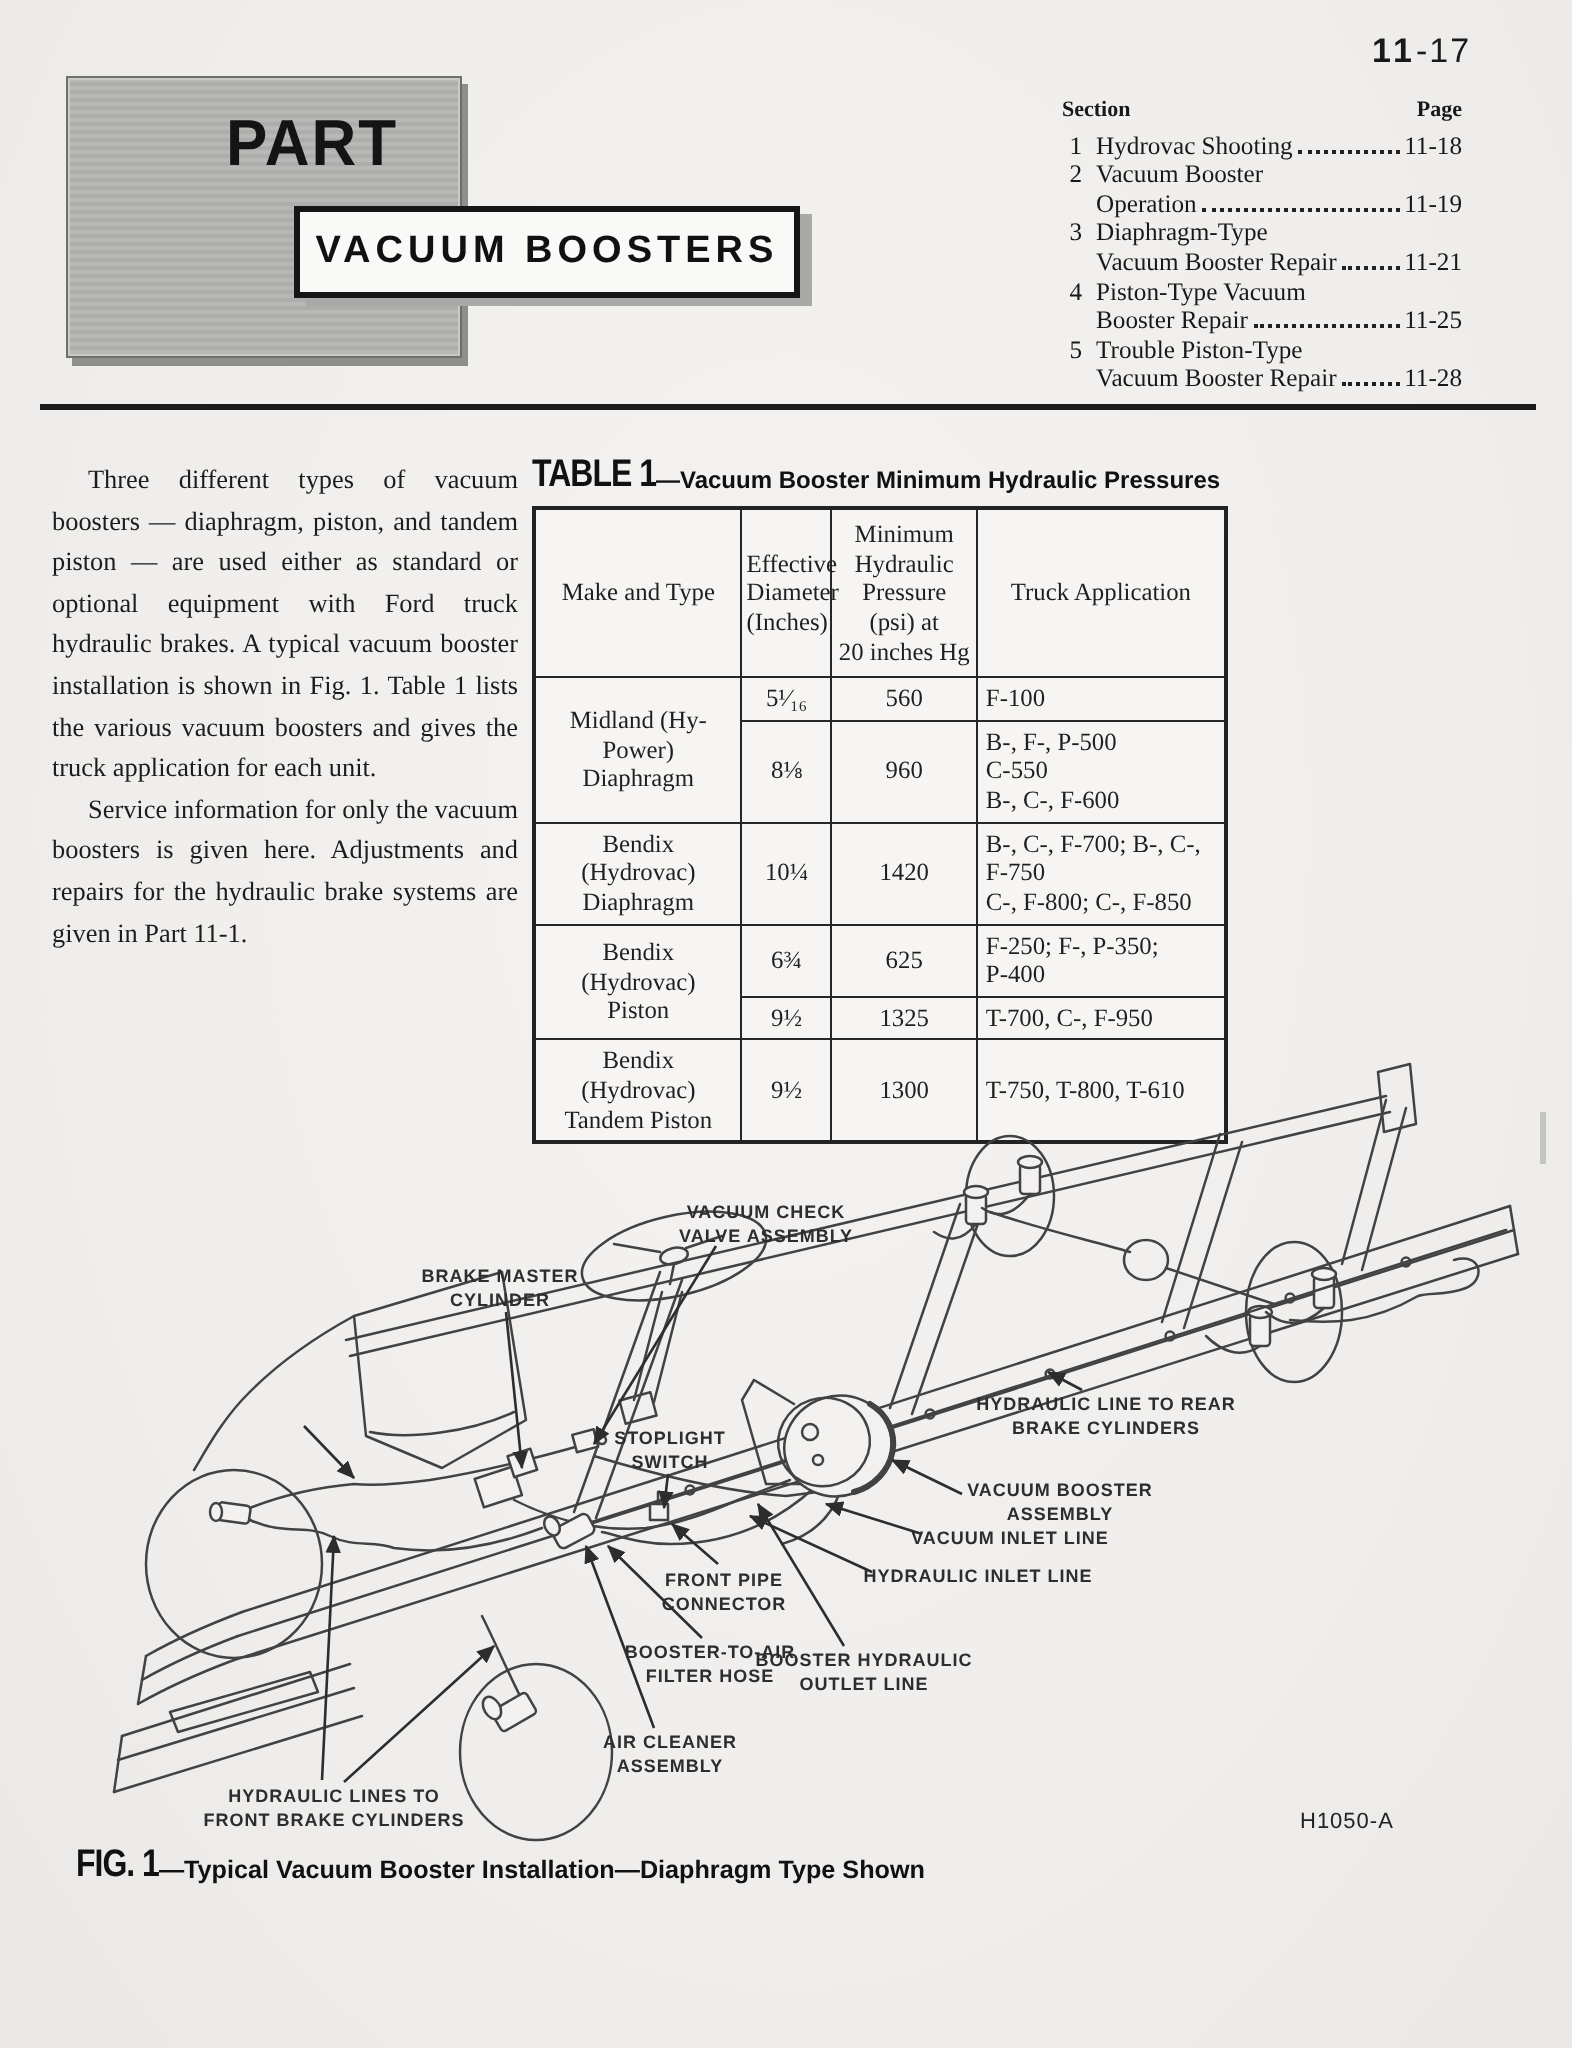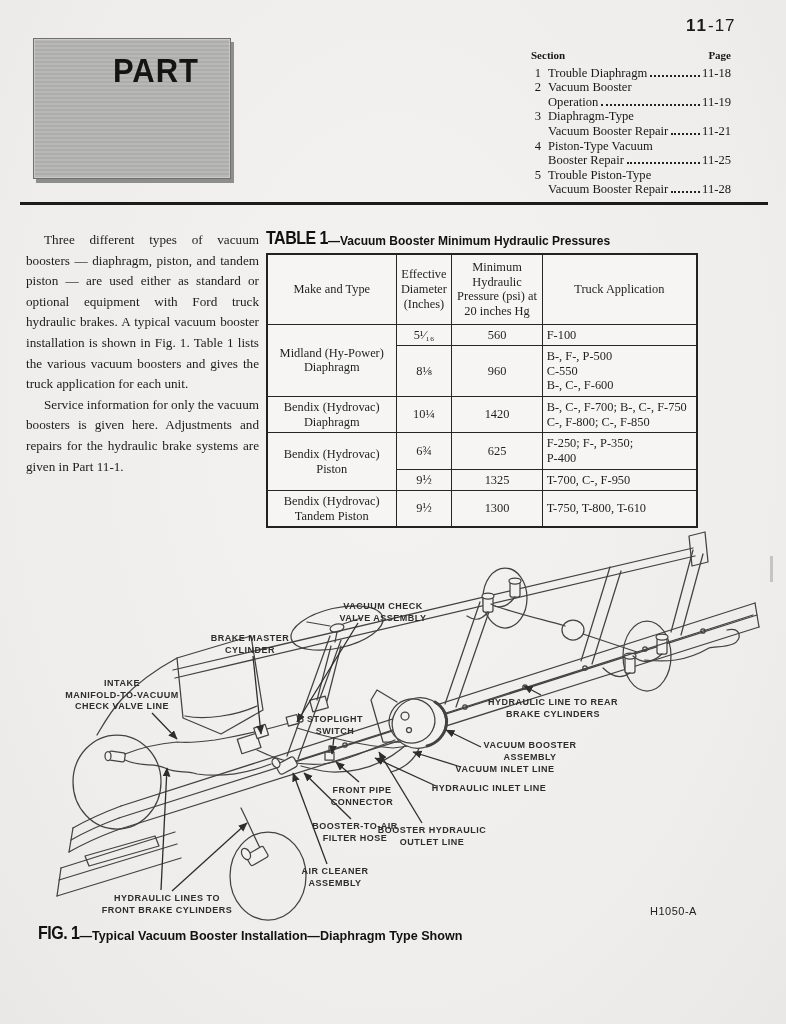--- a/index.html
+++ b/index.html
@@ -37,21 +37,21 @@
   .toc-pre:empty{display:none;}
   .toc-line{display:flex;align-items:baseline;}
   .toc-dots{flex:1;border-bottom:2px dotted #222;margin:0 2px 3px 3px;min-width:10px;}
   .toc-page{flex:none;}
   
   .rule{position:absolute;left:20px;top:202px;width:748px;height:3px;background:#1b1b1b;}
   
   .intro{position:absolute;left:26px;top:230px;width:233px;font-size:13.2px;line-height:20.6px;text-align:justify;color:#1c1c1c;}
   .intro p{margin:0;text-indent:18px;}
   
-  .tablewrap{position:absolute;left:266px;top:231px;width:432px;}
+  .tablewrap{position:absolute;left:266px;top:231px;width:348px;}
   .tbl-title{margin-bottom:4px;white-space:nowrap;}
   .tbl-label{display:inline-block;font-family:"Liberation Sans",sans-serif;font-weight:bold;font-size:16px;letter-spacing:-0.5px;transform:scaleY(1.2);transform-origin:left bottom;color:#111;}
   .tbl-rest{font-family:"Liberation Sans",sans-serif;font-weight:bold;font-size:12px;color:#111;}
   table.press{border-collapse:collapse;width:100%;table-layout:fixed;background:#f6f5f3;}
   table.press col.c1{width:30%;} table.press col.c2{width:13%;} table.press col.c3{width:21%;} table.press col.c4{width:36%;}
   table.press th,table.press td{border:1px solid #262626;font-weight:normal;font-size:12.4px;line-height:1.18;padding:3px 4px;vertical-align:middle;}
   table.press{border:2px solid #222;}
   table.press th{text-align:center;padding:5px 2px;}
   td.cc{text-align:center;}
   td.app{text-align:left;padding-left:6px;}
@@ -72,31 +72,34 @@
 </head>
 <body>
 
 <div class="page">
 
   <div class="pagenum"><b>11</b><span>-17</span></div>
 
   <div class="part-box">
     <div class="part-word">PART</div>
   </div>
+  <div class="banner">
+    <span class="banner-text">VACUUM BOOSTERS</span>
+  </div>
 
   <div class="toc">
     <div class="toc-head">
       <span>Section</span>
       <span>Page</span>
     </div>
     <div class="toc-row">
       <span class="toc-num">1</span>
       <span class="toc-body">
         <span class="toc-line">
-            <span>Trouble Diaphragm</span>
+            <span>Hydrovac Shooting</span>
             <span class="toc-dots"></span>
             <span class="toc-page">11-18</span>
           </span>
       </span>
     </div>
     <div class="toc-row">
       <span class="toc-num">2</span>
       <span class="toc-body">
           <span class="toc-pre">Vacuum Booster</span>
         <span class="toc-line">
@@ -400,23 +403,20 @@
         <line x1="302" y1="344" x2="268" y2="253" marker-end="url(#arr)"></line>
         <line x1="136" y1="370" x2="142" y2="248" marker-end="url(#arr)"></line>
         <line x1="147" y1="371" x2="222" y2="303" marker-end="url(#arr)"></line>
       </g>
     </svg>
 
     <div class="fig-label" style="left:358px;top:81px">VACUUM CHECK
 VALVE ASSEMBLY</div>
     <div class="fig-label" style="left:225px;top:113px">BRAKE MASTER
 CYLINDER</div>
-    <div class="fig-label" style="left:97px;top:158px">INTAKE
-MANIFOLD-TO-VACUUM
-CHECK VALVE LINE</div>
     <div class="fig-label" style="left:310px;top:194px">STOPLIGHT
 SWITCH</div>
     <div class="fig-label" style="left:528px;top:177px">HYDRAULIC LINE TO REAR
 BRAKE CYLINDERS</div>
     <div class="fig-label" style="left:505px;top:220px">VACUUM BOOSTER
 ASSEMBLY</div>
     <div class="fig-label" style="left:480px;top:244px">VACUUM INLET LINE</div>
     <div class="fig-label" style="left:464px;top:263px">HYDRAULIC INLET LINE</div>
     <div class="fig-label" style="left:337px;top:265px">FRONT PIPE
 CONNECTOR</div>

